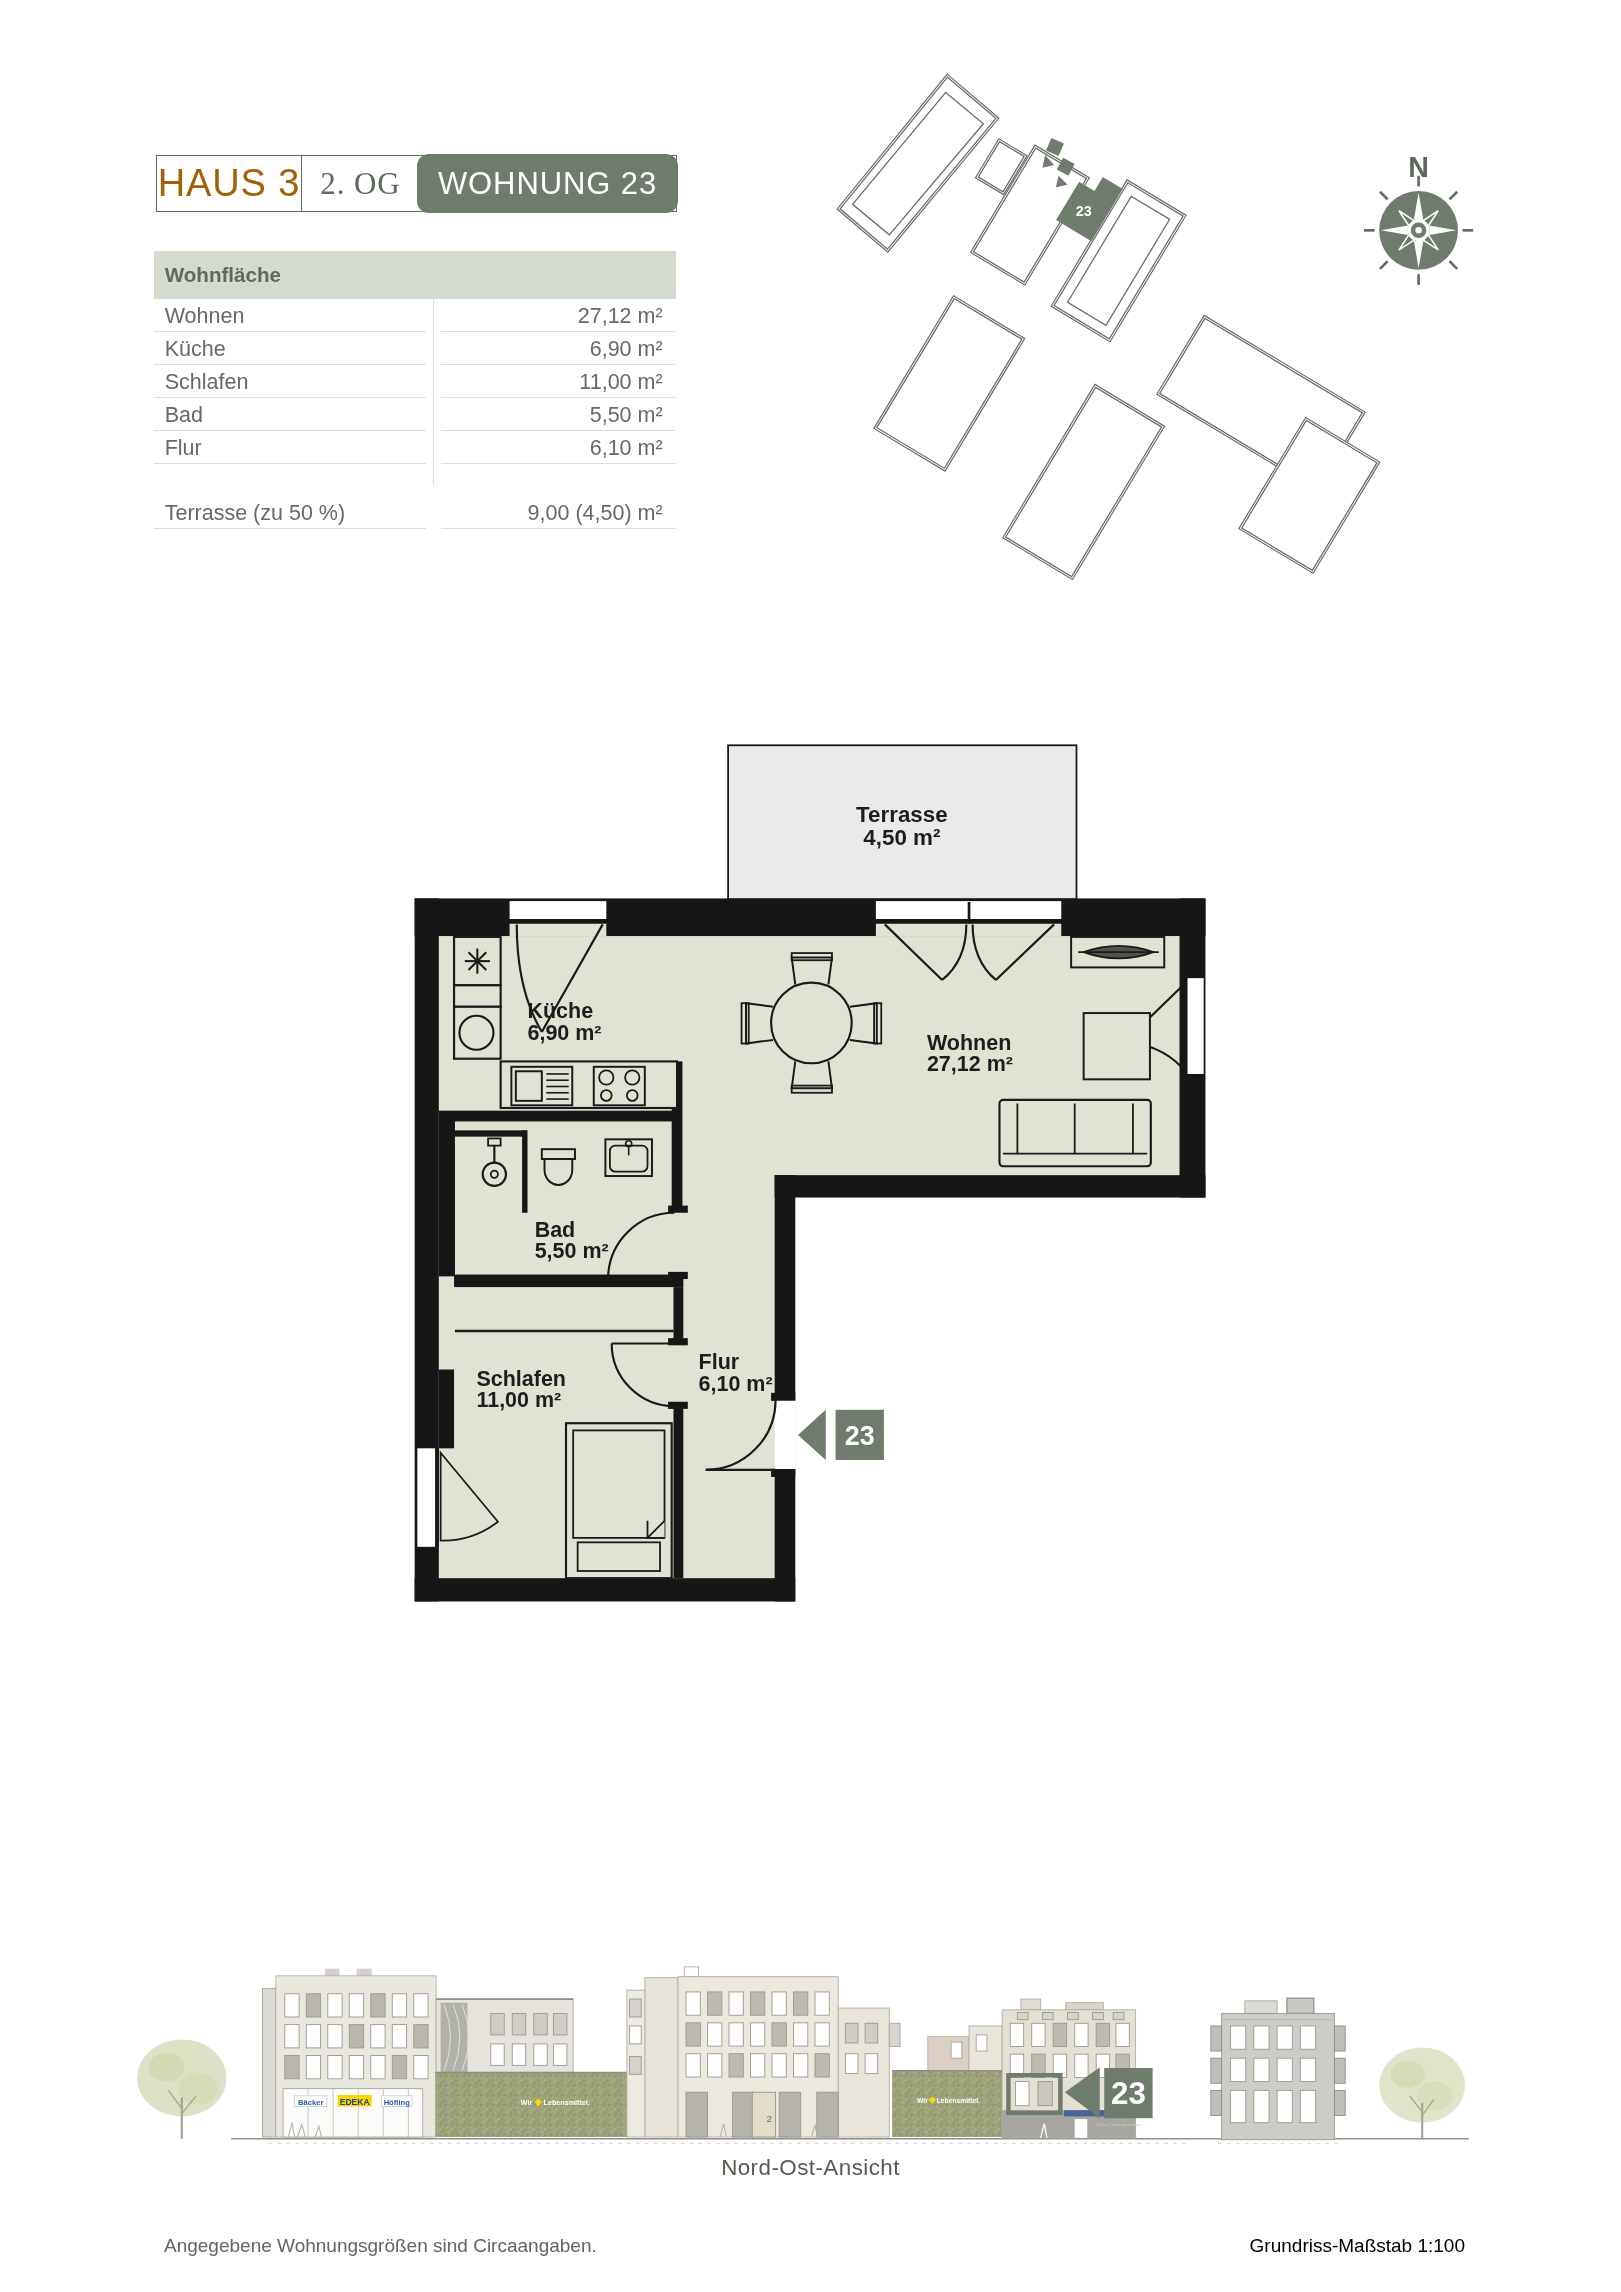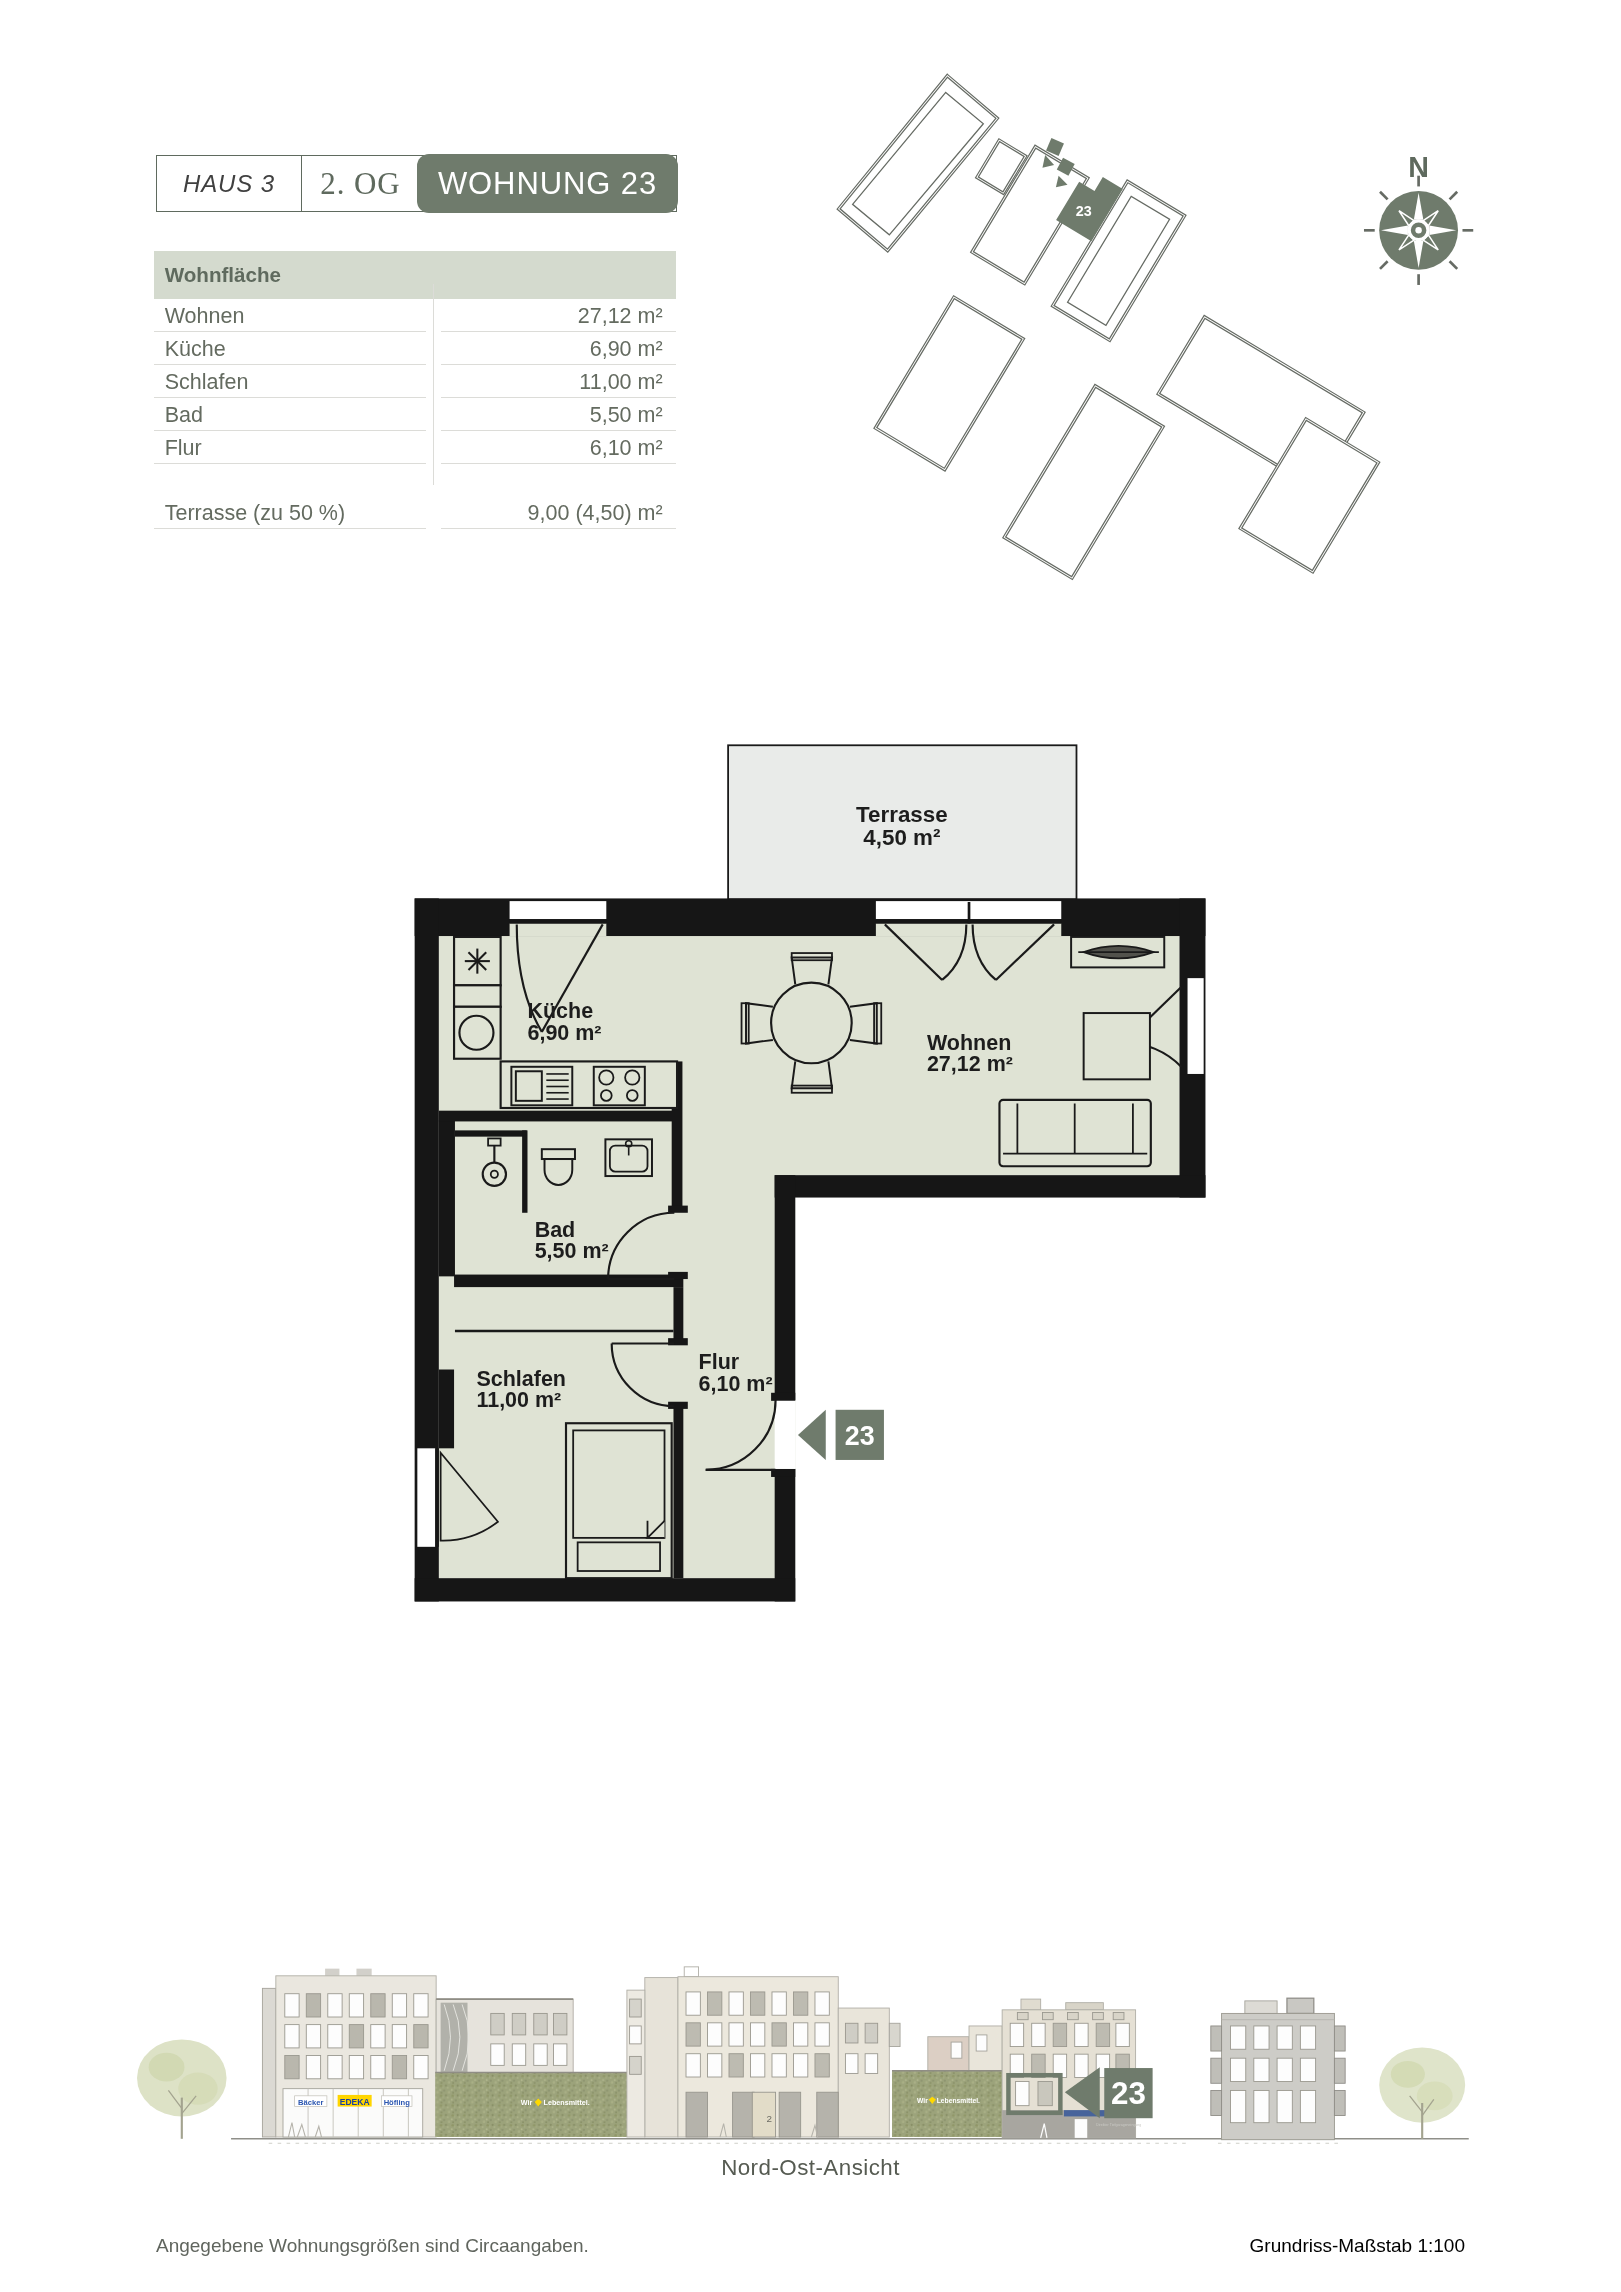--- a/index.html
+++ b/index.html
@@ -7,21 +7,21 @@
   body{font-family:"Liberation Sans", sans-serif;}
   .page{position:relative;width:1621px;height:2293px;background:#fff;overflow:hidden;}
   .abs{position:absolute;}
 </style>
 </head>
 <body>
 <div class="page">
 
 <div class="abs" style="left:156px;top:155px;width:521px;height:57px;border:1.8px solid #5F6A5E;box-sizing:border-box;display:flex;">
 
-  <div style="width:144px;border-right:1.8px solid #5F6A5E;display:flex;align-items:center;justify-content:center;font-size:24px;color:#404040;letter-spacing:0.9px;font-style:italic;">HAUS 3</div>
+  <div style="width:144px;border-right:1.8px solid #5F6A5E;display:flex;align-items:center;justify-content:center;font-size:38px;color:#a16207;letter-spacing:0.9px;">HAUS 3</div>
 
   <div style="width:117px;display:flex;align-items:center;justify-content:center;font-size:31px;color:#5F6A5E;letter-spacing:0.9px;font-family:Liberation Serif, serif;">2. OG</div>
 
   <div style="flex:1;background:#6F7B6C;margin:-1.8px;display:flex;align-items:center;justify-content:center;font-size:31px;color:#fff;letter-spacing:0.9px;border-radius:12px;">WOHNUNG 23</div>
 </div>
 
 <div class="abs" style="left:154px;top:251px;width:522px;">
 
 <div style="height:48px;background:#D4DACE;display:flex;align-items:center;">
         <span style="font-size:20.6px;font-weight:bold;color:#5F6A5E;padding-left:10.7px;">Wohnfläche</span>
@@ -66,21 +66,21 @@
         <span style="position:absolute;left:10.7px;top:5.4px;font-size:21.5px;color:#646B60;">Terrasse (zu 50 %)</span>
         <span style="position:absolute;right:13.4px;top:5.4px;font-size:21.5px;color:#646B60;">9,00 (4,50) m²</span>
         <span style="position:absolute;left:0;bottom:0;width:272px;border-bottom:1.3px solid #DCDCD8;"></span>
         <span style="position:absolute;left:287px;right:0;bottom:0;border-bottom:1.3px solid #DCDCD8;"></span>
       </div>
 
 <div style="position:absolute;left:279px;top:33px;width:0.9px;height:201px;background:#DCDCD8;"></div>
 
 </div>
 
-<div class="abs" style="left:156px;top:2235px;font-size:19px;color:#60655E;">Angegebene Wohnungsgrößen sind Circaangaben.</div>
+<div class="abs" style="left:164px;top:2235px;font-size:19px;color:#60655E;">Angegebene Wohnungsgrößen sind Circaangaben.</div>
 
 <div class="abs" style="right:156px;top:2235px;font-size:19px;color:#000000;">Grundriss-Maßstab 1:100</div>
 <svg width="1621" height="2293" viewBox="0 0 1810 2560" font-family="&quot;Liberation Sans&quot;, sans-serif" style="position:absolute;left:0;top:0">
 <defs>
         <pattern id="hedge" width="13" height="11" patternUnits="userSpaceOnUse">
           <rect width="13" height="11" fill="#9CA37B"></rect>
           <circle cx="2" cy="2" r="1.3" fill="#8E9570"></circle>
           <circle cx="7.5" cy="4" r="1.5" fill="#A9AF86"></circle>
           <circle cx="4" cy="7.5" r="1.2" fill="#878E65"></circle>
           <circle cx="10.5" cy="1.5" r="1.1" fill="#B2B88F"></circle>

